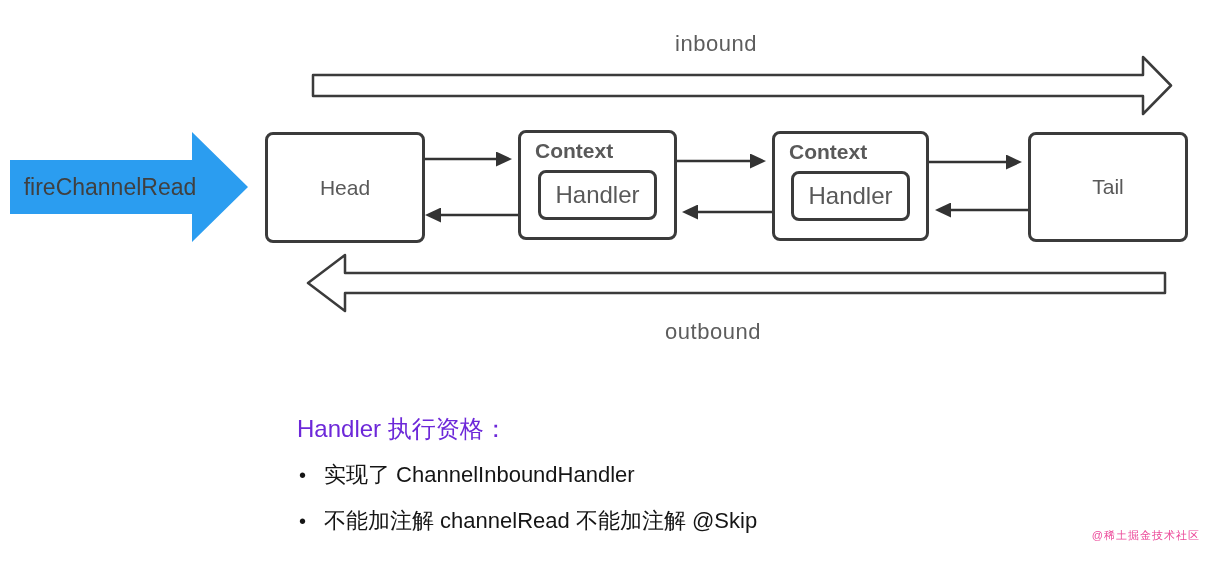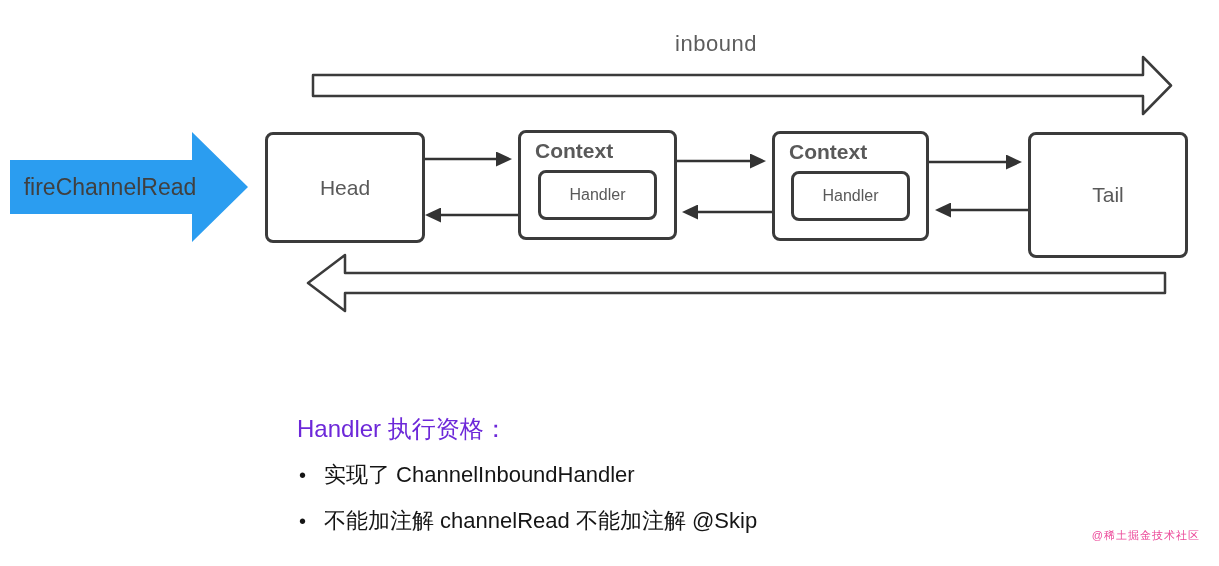--- a/index.html
+++ b/index.html
@@ -40,32 +40,32 @@
     box-sizing: border-box;
     color: #595959;
   }
   .node.simple {
     display: flex; align-items: center; justify-content: center;
     font-size: 21px;
   }
   #node-head { left: 265px; top: 132px; width: 160px; height: 111px; }
   #node-ctx1 { left: 518px; top: 130px; width: 159px; height: 110px; }
   #node-ctx2 { left: 772px; top: 131px; width: 157px; height: 110px; }
-  #node-tail { left: 1028px; top: 132px; width: 160px; height: 126px; }
+  #node-tail { left: 1028px; top: 132px; width: 160px; height: 110px; }
 
   .ctx-title { margin: 6px 0 0 14px; font-size: 21px; color: #595959; font-weight: bold; }
   .inner-box {
     margin: 7px auto 0;
     width: 119px; height: 50px;
     border: 3px solid #3b3b3b;
     border-radius: 8px;
     box-sizing: border-box;
     background: #ffffff;
     display: flex; align-items: center; justify-content: center;
-    font-size: 16px; color: #595959;
+    font-size: 24px; color: #595959;
   }
 
   .notes-heading {
     position: absolute;
     left: 297px; top: 413px;
     font-size: 24px;
     color: #6d28d9;
   }
   .bullet-row {
     position: absolute;
@@ -133,20 +133,21 @@
     <div class="ctx-title">Context</div>
     <div class="inner-box">
       <span>Handler</span>
     </div>
   </div>
 
   <div class="node simple" id="node-tail">
     <span>Tail</span>
   </div>
 
+  <div class="flow-label outbound">outbound</div>
 
   <div class="notes-heading">Handler 执行资格：</div>
 
   <div class="bullet-row b1">
     <span class="bullet-dot">•</span>
     <span>实现了 ChannelInboundHandler</span>
   </div>
 
   <div class="bullet-row b2">
     <span class="bullet-dot">•</span>

